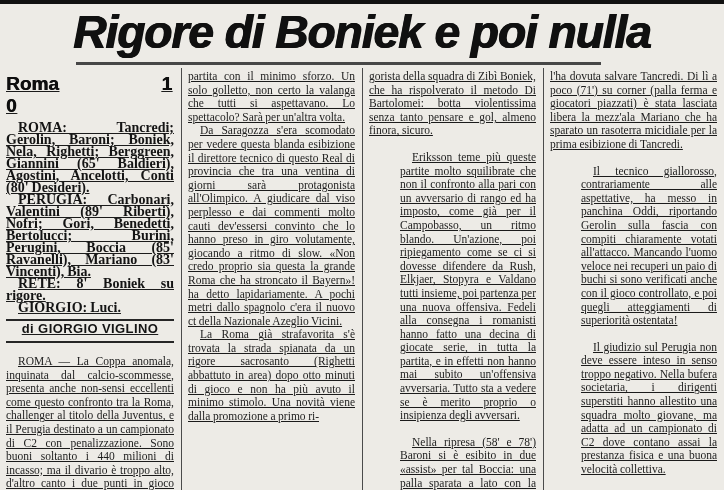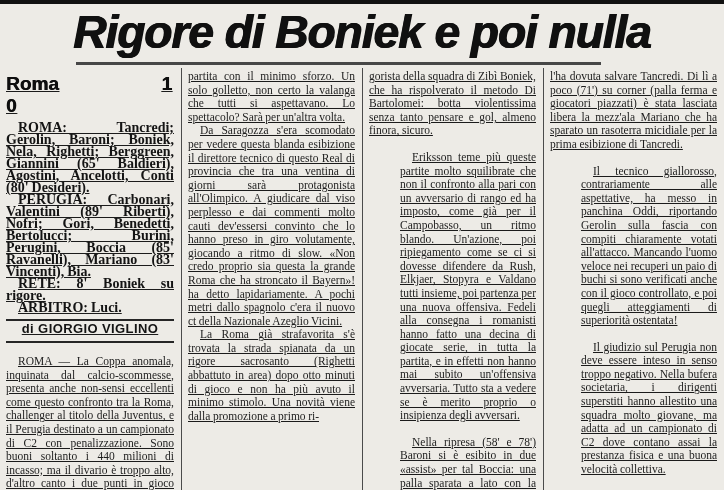--- a/index.html
+++ b/index.html
@@ -90,21 +90,21 @@
           <span>Roma</span>
           <span>1</span>
         </div>
         <div class="score-row">
           <span>0</span>
         </div>
       </div>
       <p class="lineup">ROMA: Tancredi; Gerolin, Baroni; Boniek, Nela, Righetti; Berggreen, Giannini (65' Baldieri), Agostini, Ancelotti, Conti (80' Desideri).</p>
       <p class="lineup">PERUGIA: Carbonari, Valentini (89' Riberti), Nofri; Gori, Benedetti, Bertolucci; Burini, Perugini, Boccia (85' Ravanelli), Mariano (83' Vincenti), Bia.</p>
       <p class="lineup">RETE: 8' Boniek su rigore.</p>
-      <p class="lineup">ARBITRO: Luci.</p>
+      <p class="lineup">GIORGIO: Luci.</p>
       <div class="rule-thick"></div>
       <div class="byline">di GIORGIO VIGLINO</div>
       <div class="rule-thin"></div>
       <p class="body indent after-rule">ROMA — La Coppa anomala, inquinata dal calcio-scommesse, presenta anche non-sensi eccellenti come questo confronto tra la Roma, challenger al titolo della Juventus, e il Perugia destinato a un campionato di C2 con penalizzazione. Sono buoni soltanto i 440 milioni di incasso; ma il divario è troppo alto, d'altro canto i due punti in gioco impongono scelte tattiche serie e controllo della</p>
     </section>
 
     <section class="col">
       <p class="body">partita con il minimo sforzo. Un solo golletto, non certo la valanga che tutti si aspettavano. Lo spettacolo? Sarà per un'altra volta.</p>
       <p class="body indent gap-sm">Da Saragozza s'era scomodato per vedere questa blanda esibizione il direttore tecnico di questo Real di provincia che tra una ventina di giorni sarà protagonista all'Olimpico. A giudicare dal viso perplesso e dai commenti molto cauti dev'essersi convinto che lo hanno preso in giro volutamente, giocando a ritmo di slow. «Non credo proprio sia questa la grande Roma che ha stroncato il Bayern»! ha detto lapidariamente. A pochi metri dallo spagnolo c'era il nuovo ct della Nazionale Azeglio Vicini.</p>
       <p class="body indent gap-sm">La Roma già strafavorita s'è trovata la strada spianata da un rigore sacrosanto (Righetti abbattuto in area) dopo otto minuti di gioco e non ha più avuto il minimo stimolo. Una novità viene dalla promozione a primo ri-</p>

